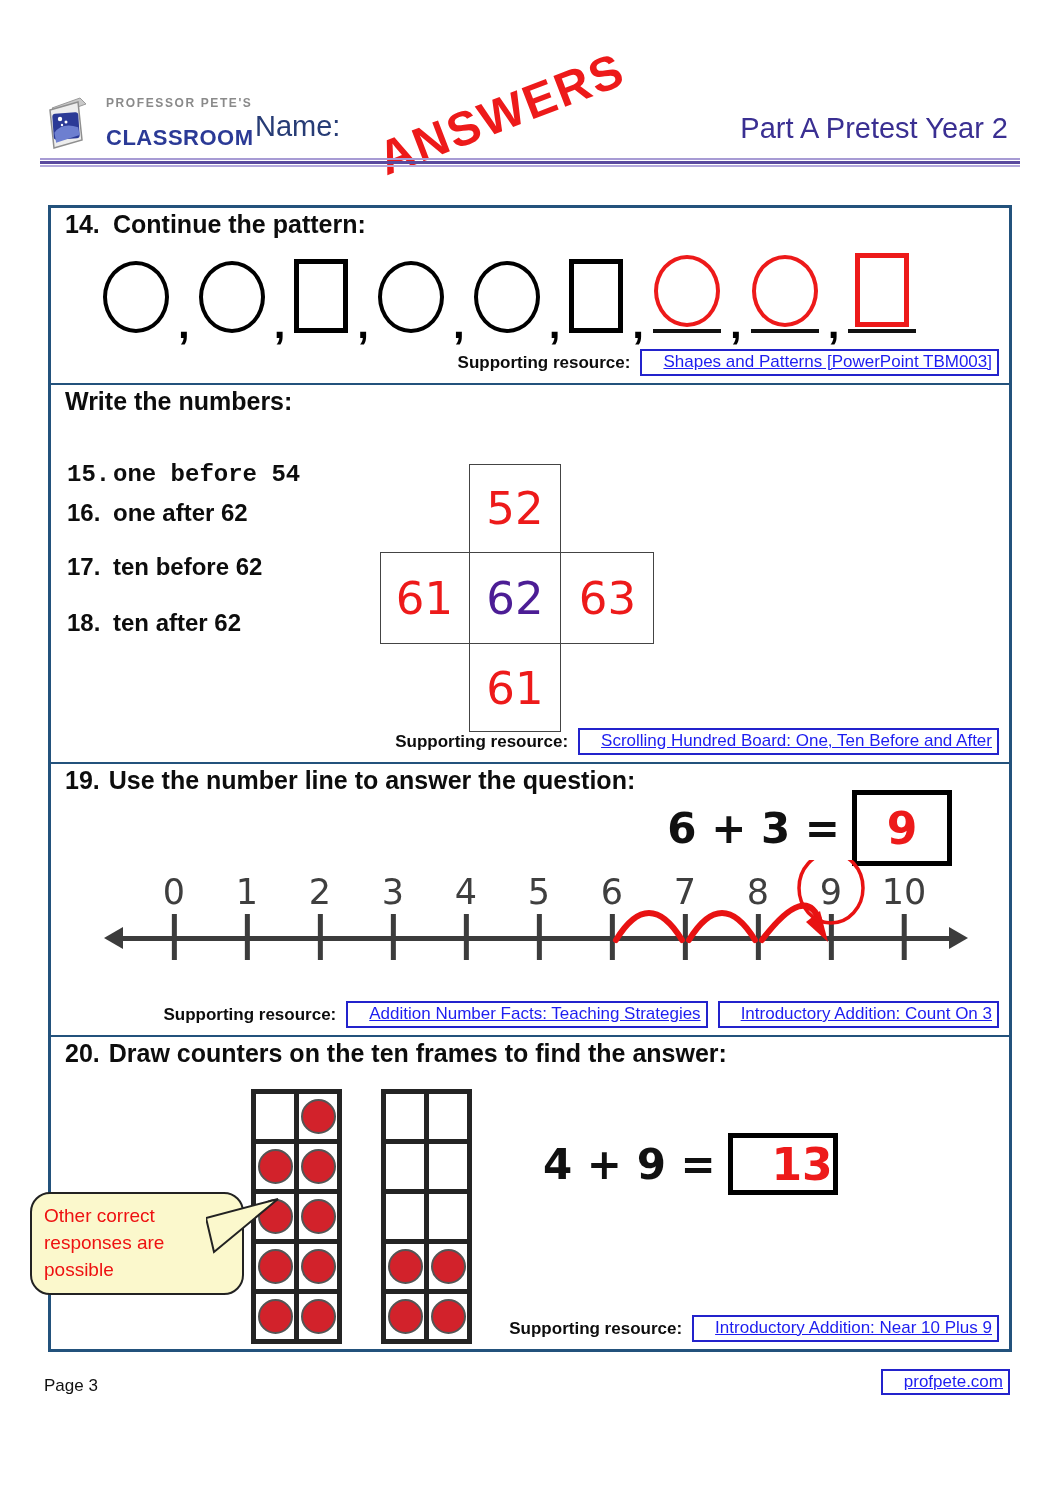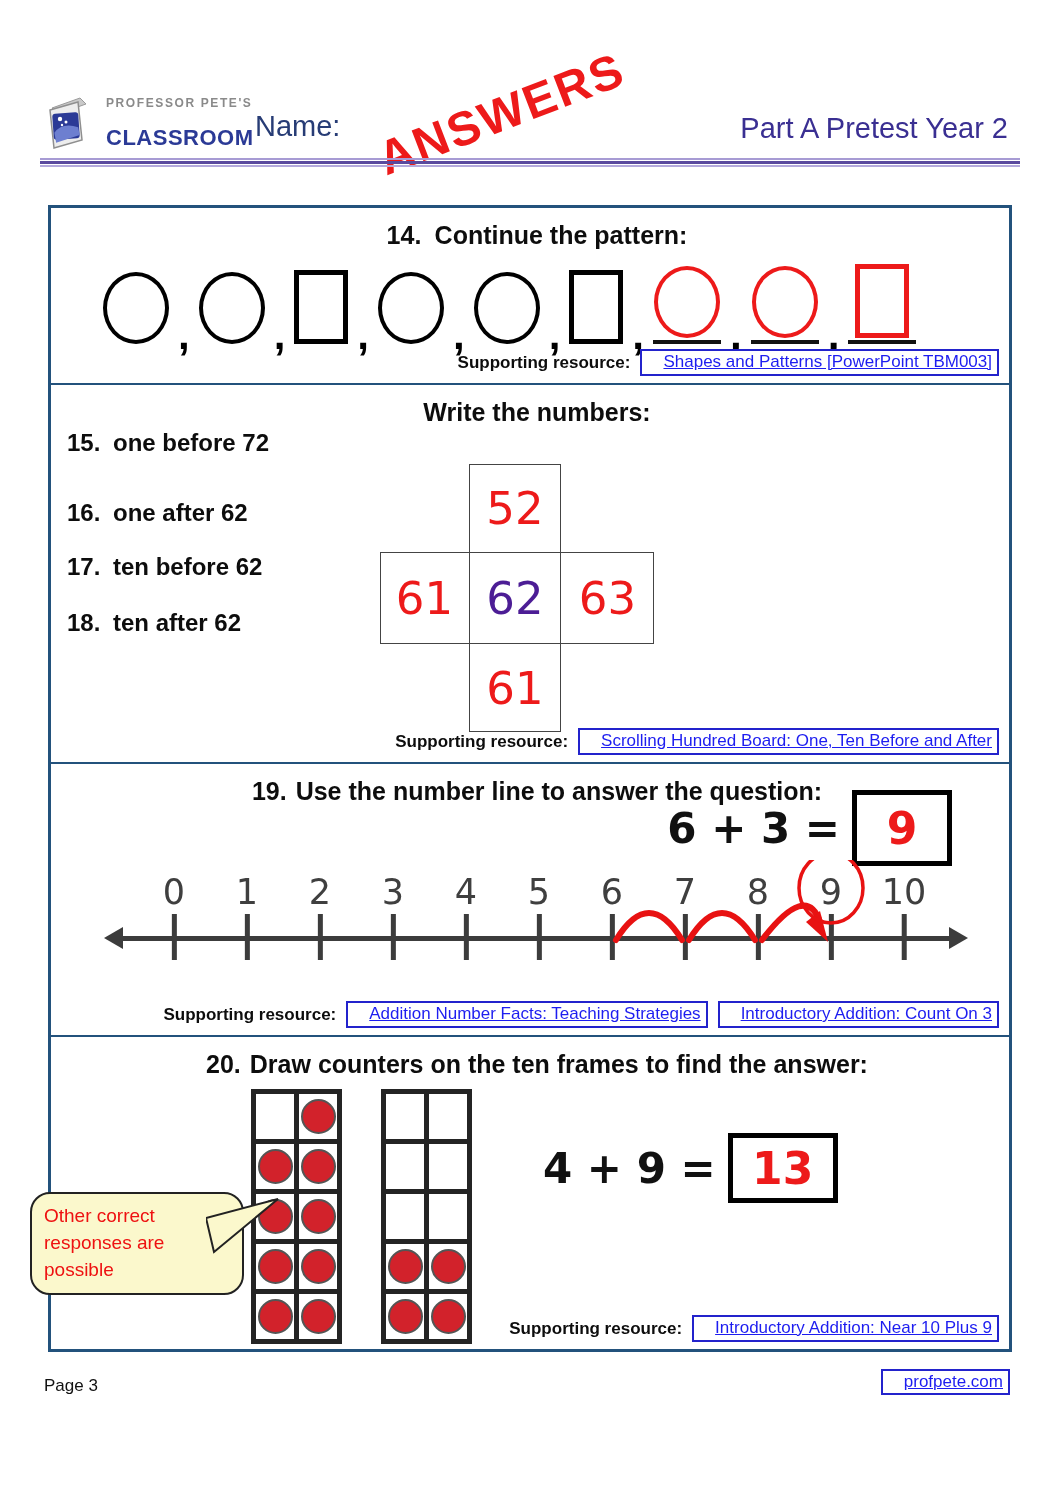--- a/index.html
+++ b/index.html
@@ -24,21 +24,21 @@
   
   .main-box{position:absolute;left:48px;top:205px;width:964px;height:1147px;
     border:3px solid #23527c;box-sizing:border-box;background:#fff;}
   .section{position:relative;box-sizing:border-box;}
   .sec1{height:175px;}
   .sec2{height:379px;border-top:2px solid #23527c;}
   .sec3{height:273px;border-top:2px solid #23527c;}
   .sec4{height:314px;border-top:2px solid #23527c;}
 
   .qtitle{display:flex;align-items:baseline;font-weight:bold;font-size:25px;color:#0d0d0d;
-          padding:13px 0 0 14px;justify-content:center;}
+          padding:2px 0 0 14px;}
   .qnum-wide{min-width:48px;}
   .qnum{margin-right:9px;}
 
   
   .support{position:absolute;right:10px;bottom:7px;display:flex;align-items:center;gap:10px;}
   .support-label{font-weight:bold;font-size:17px;color:#0d0d0d;}
   .reslink{font-size:17px;color:#1d1df0;text-decoration:underline;
     border:2px solid #2323cc;padding:1px 5px 2px 21px;background:#fff;cursor:pointer;}
 
   
@@ -68,21 +68,21 @@
   .cross .c-right{left:181px;top:88px;width:93px;height:92px;}
   .cross .c-bottom{left:89px;top:180px;width:92px;height:88px;}
 
   
   .equation{position:absolute;display:flex;align-items:center;gap:12px;}
   .eq19{right:57px;top:26px;}
   .eq-text{font-family:"DejaVu Sans",sans-serif;font-weight:bold;font-size:42px;color:#111;}
   .answer-box{border:5px solid #000;display:flex;align-items:center;justify-content:center;
      box-sizing:border-box;background:#fff;}
   .ab19{width:100px;height:76px;}
-  .ab20{width:110px;height:70px;}
+  .ab20{width:110px;height:62px;justify-content:flex-end;}
   .answer-red{font-family:"DejaVu Sans",sans-serif;font-weight:bold;font-size:44px;color:#ed1a1a;}
 
   .nl-wrap{position:absolute;left:55px;top:96px;width:860px;height:150px;}
   .nl-line{position:absolute;left:12px;right:12px;top:76px;height:5px;background:#3c3c3c;}
   .nl-arrow-l{position:absolute;left:-2px;top:67px;width:0;height:0;
      border-top:11px solid transparent;border-bottom:11px solid transparent;
      border-right:19px solid #3c3c3c;}
   .nl-arrow-r{position:absolute;right:-2px;top:67px;width:0;height:0;
      border-top:11px solid transparent;border-bottom:11px solid transparent;
      border-left:19px solid #3c3c3c;}
@@ -180,23 +180,23 @@
       <div class="support">
         <span class="support-label">Supporting resource:</span>
         <a class="reslink" href="#">Shapes and Patterns [PowerPoint TBM003]</a>
       </div>
     </div>
 
     <div class="section sec2">
       <div class="qtitle">
         <span>Write the numbers:</span>
       </div>
-      <div class="wn-item" style="top:44px;">
+      <div class="wn-item" style="top:76px;font-family:Liberation Mono, monospace;">
         <span class="n">15.</span>
-        <span>one before 72</span>
+        <span>one before 54</span>
       </div>
       <div class="wn-item" style="top:114px;">
         <span class="n">16.</span>
         <span>one after 62</span>
       </div>
       <div class="wn-item" style="top:168px;">
         <span class="n">17.</span>
         <span>ten before 62</span>
       </div>
       <div class="wn-item" style="top:224px;">

